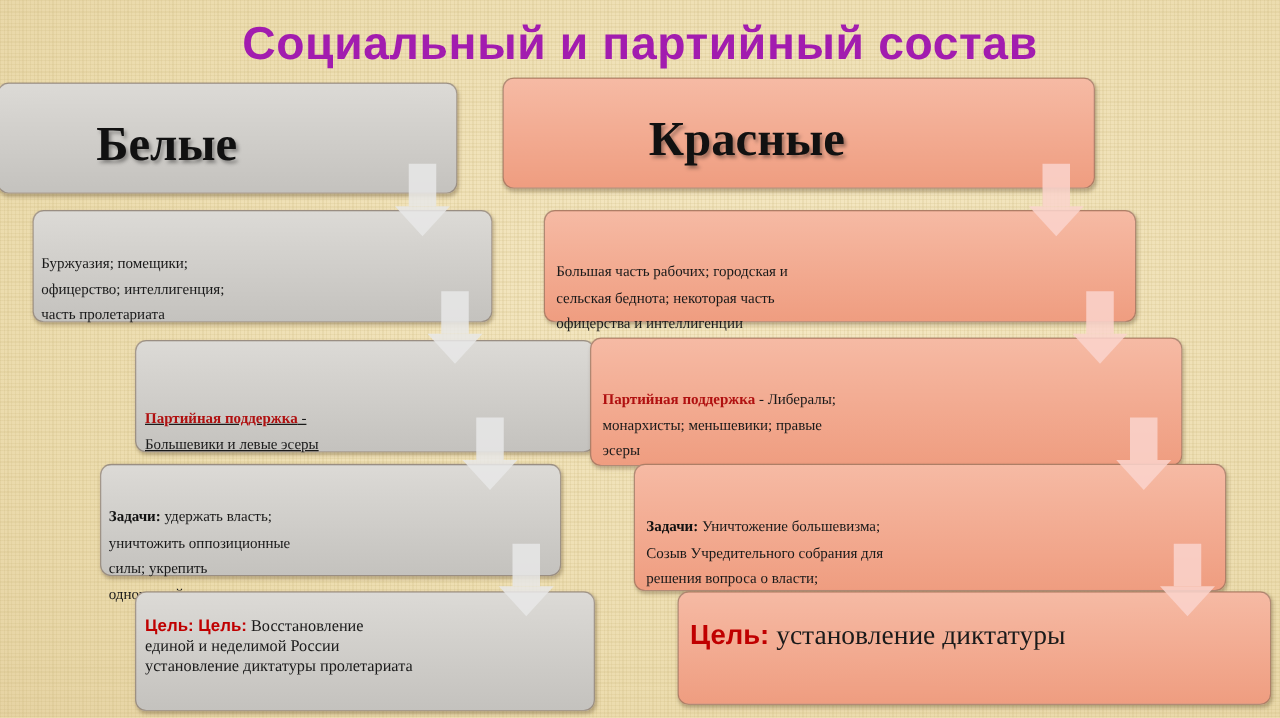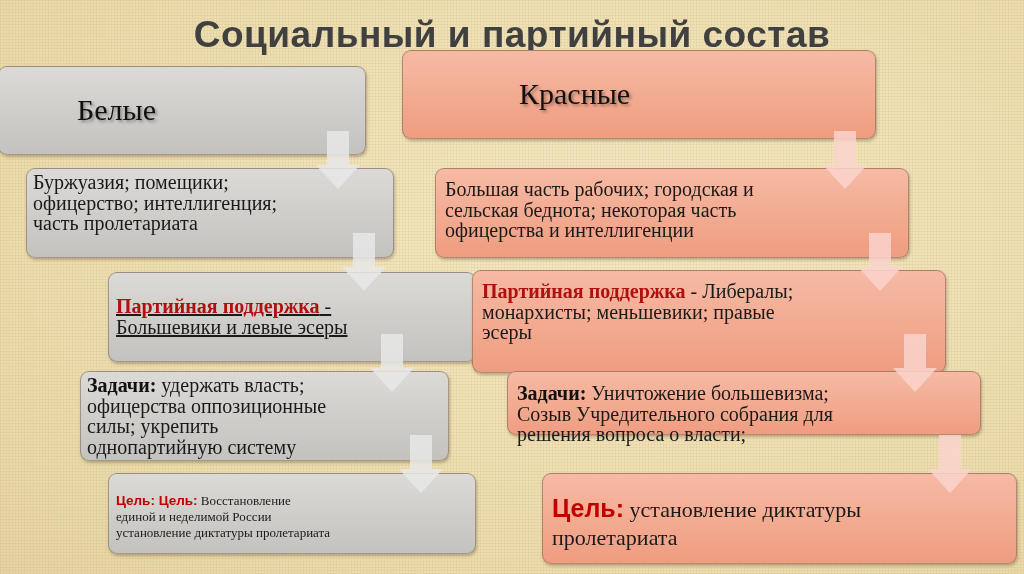--- a/index.html
+++ b/index.html
@@ -8,34 +8,34 @@
     background-color:#efe0b4;
     background-image:
       repeating-linear-gradient(0deg, rgba(200,180,120,0.18) 0 1px, transparent 1px 3px),
       repeating-linear-gradient(90deg, rgba(200,180,120,0.18) 0 1px, transparent 1px 3px),
       radial-gradient(ellipse at 60% 40%, #f5e8c4 0%, #ecdcae 70%, #e6d3a3 100%);
     font-family: "Liberation Serif", serif;
   }
   .title {
     position:absolute; left:0; top:14px; width:1024px; text-align:center;
     font-family:"Liberation Sans", sans-serif; font-weight:bold;
-    font-size:37px; color:#404040; letter-spacing:0.5px;
+    font-size:37px; color:#a21caf; letter-spacing:0.5px;
   }
   .box {
     position:absolute; box-sizing:border-box; border-radius:9px;
     border:1px solid rgba(120,100,80,0.55);
     box-shadow: 1px 2px 3px rgba(90,70,40,0.35);
   }
   .white { background: linear-gradient(#dcdad6, #c4c2be); }
   .red { background: linear-gradient(#f6baa4, #ef9d80); }
   .hdr {
-    font-weight:normal; font-size:30px; color:#111;
+    font-weight:bold; font-size:39px; color:#111;
     text-shadow: 2px 2px 3px rgba(0,0,0,0.35);
   }
-  .txt { font-size:20px; line-height:20.5px; color:#1a1a1a; }
+  .txt { font-size:12px; line-height:20.5px; color:#1a1a1a;margin-top:28px; }
   .txt b.lab { color:#111; }
   .accent { color:#b01010; font-weight:bold; }
   .sans-accent { color:#c00000; font-weight:bold; font-family:"Liberation Sans", sans-serif; }
   .arrow { position:absolute; width:44px; height:60px; }
   .arrow .stem { position:absolute; left:11px; top:0; width:22px; height:34px; }
   .arrow .head { position:absolute; left:0; top:34px; width:0; height:0;
     border-left:22px solid transparent; border-right:22px solid transparent; }
   .arrow.w .stem { background:rgba(232,232,232,0.85); }
   .arrow.w .head { border-top:24px solid rgba(232,232,232,0.85); }
   .arrow.r .stem { background:rgba(250,212,204,0.85); }
@@ -61,66 +61,65 @@
 <div class="box white" style="left:108px; top:272px; width:368px; height:90px;">
   <div class="txt" style="position:absolute; left:7px; top:23px;text-decoration:underline;">
     <div><span class="accent">Партийная поддержка</span><span> -</span></div>
     <div>Большевики и левые эсеры</div>
   </div>
 </div>
 
 <div class="box white" style="left:80px; top:371px; width:369px; height:90px;">
   <div class="txt" style="position:absolute; left:6px; top:3px;">
     <div><b class="lab">Задачи:</b><span> удержать власть;</span></div>
-    <div>офицерства оппозиционные</div>
+    <div>уничтожить оппозиционные</div>
     <div>силы; укрепить</div>
     <div>однопартийную систему</div>
   </div>
 </div>
 
-<div class="box white" style="left:108px; top:473px; width:368px; height:81px;">
+<div class="box white" style="left:108px; top:473px; width:368px; height:96px;">
   <div style="position:absolute; left:7px; top:19px; font-size:13px; line-height:16px; color:#1a1a1a;">
     <div><span class="sans-accent" style="font-size:13.5px;">Цель: Цель:</span><span> Восстановление</span></div>
     <div>единой и неделимой России</div>
     <div>установление диктатуры пролетариата</div>
   </div>
 </div>
 
-<div class="box red" style="left:402px; top:50px; width:474px; height:89px;">
+<div class="box red" style="left:402px; top:62px; width:474px; height:89px;">
   <div class="hdr" style="position:absolute; left:116px; top:26px;">Красные</div>
 </div>
 
 <div class="box red" style="left:435px; top:168px; width:474px; height:90px;">
   <div class="txt" style="position:absolute; left:9px; top:10px;">
     <div>Большая часть рабочих; городская и</div>
     <div>сельская беднота; некоторая часть</div>
     <div>офицерства и интеллигенции</div>
   </div>
 </div>
 
 <div class="box red" style="left:472px; top:270px; width:474px; height:103px;">
   <div class="txt" style="position:absolute; left:9px; top:10px;">
     <div><span class="accent">Партийная поддержка</span><span> - Либералы;</span></div>
     <div>монархисты; меньшевики; правые</div>
     <div>эсеры</div>
   </div>
 </div>
 
-<div class="box red" style="left:507px; top:371px; width:474px; height:64px;">
+<div class="box red" style="left:507px; top:371px; width:474px; height:102px;">
   <div class="txt" style="position:absolute; left:9px; top:11px;">
     <div><b class="lab">Задачи:</b><span> Уничтожение большевизма;</span></div>
     <div>Созыв Учредительного собрания для</div>
     <div>решения вопроса о власти;</div>
   </div>
 </div>
 
 <div class="box red" style="left:542px; top:473px; width:475px; height:91px;">
   <div style="position:absolute; left:9px; top:20px; font-size:22px; line-height:28px; color:#1a1a1a;">
-    <div><span class="sans-accent" style="font-size:25px;">Цель:</span><span> установление диктатуры</span></div>
-    <div>пролетариата</div>
+    <div><span class="sans-accent" style="font-size:22px;">Цель:</span><span> установление диктатуры</span></div>
   </div>
 </div>
 
 <div class="arrow w" style="left:316px; top:131px;">
     <div class="stem"></div>
     <div class="head"></div>
   </div>
 <div class="arrow w" style="left:342px; top:233px;">
     <div class="stem"></div>
     <div class="head"></div>

